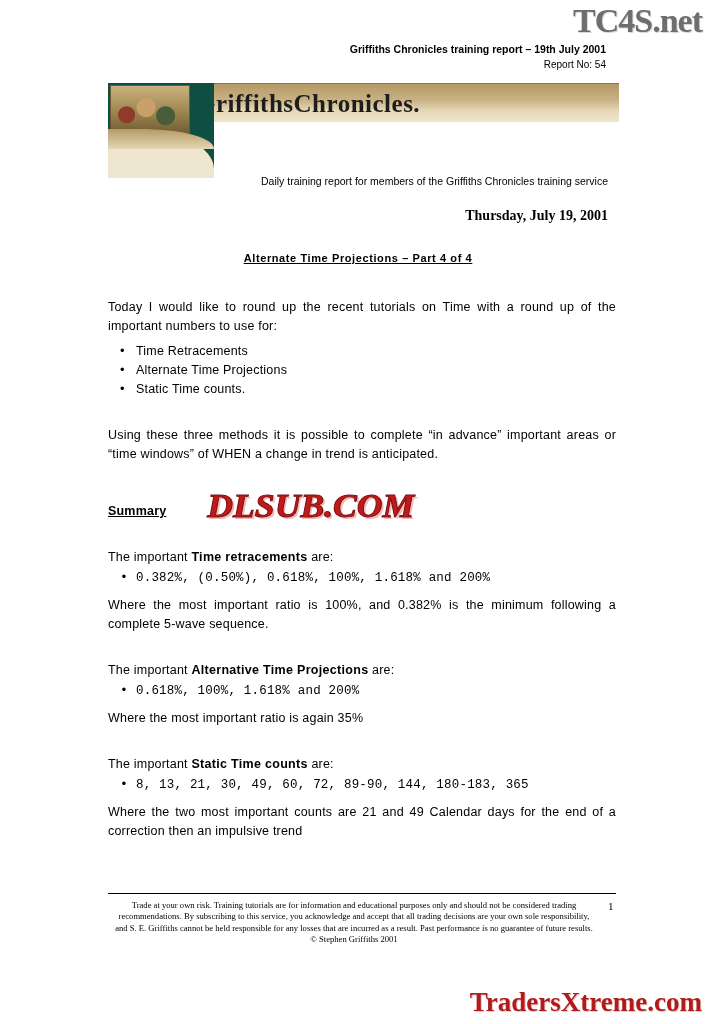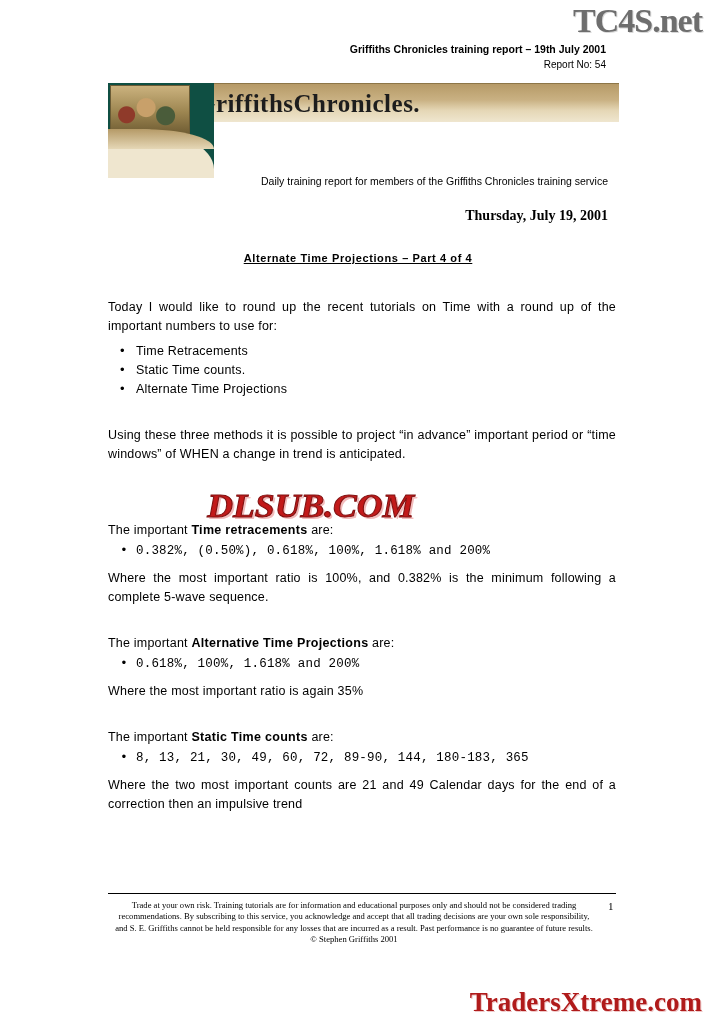--- a/index.html
+++ b/index.html
@@ -281,30 +281,31 @@
   <div class="datestamp">Thursday, July 19, 2001</div>
 
   <div class="doc-title">Alternate Time Projections – Part 4 of 4</div>
 
   <div class="body">
 
     <p>Today I would like to round up the recent tutorials on Time with a round up of the important numbers to use for:</p>
 
     <ul class="bullets">
       <li>Time Retracements</li>
+      <li>Alternate Time Projections</li>
       <li>Static Time counts.</li>
-      <li>Alternate Time Projections</li>
     </ul>
 
     <div class="gap-m"></div>
 
-    <p>Using these three methods it is possible to project “in advance” important period or “time windows” of WHEN a change in trend is anticipated.</p>
+    <p>Using these three methods it is possible to complete “in advance” important areas or “time windows” of WHEN a change in trend is anticipated.</p>
 
     <div class="gap-l"></div>
 
+    <p class="section-head">Summary</p>
 
     <div class="gap-m"></div>
 
     <p><span>The important </span><span class="b">Time retracements</span><span> are:</span></p>
 
     <ul class="bullets tight">
       <li>0.382%, (0.50%), 0.618%, 100%, 1.618% and 200%</li>
     </ul>
 
     <p>Where the most important ratio is 100%, and 0.382% is the minimum following a complete 5-wave sequence.</p>

